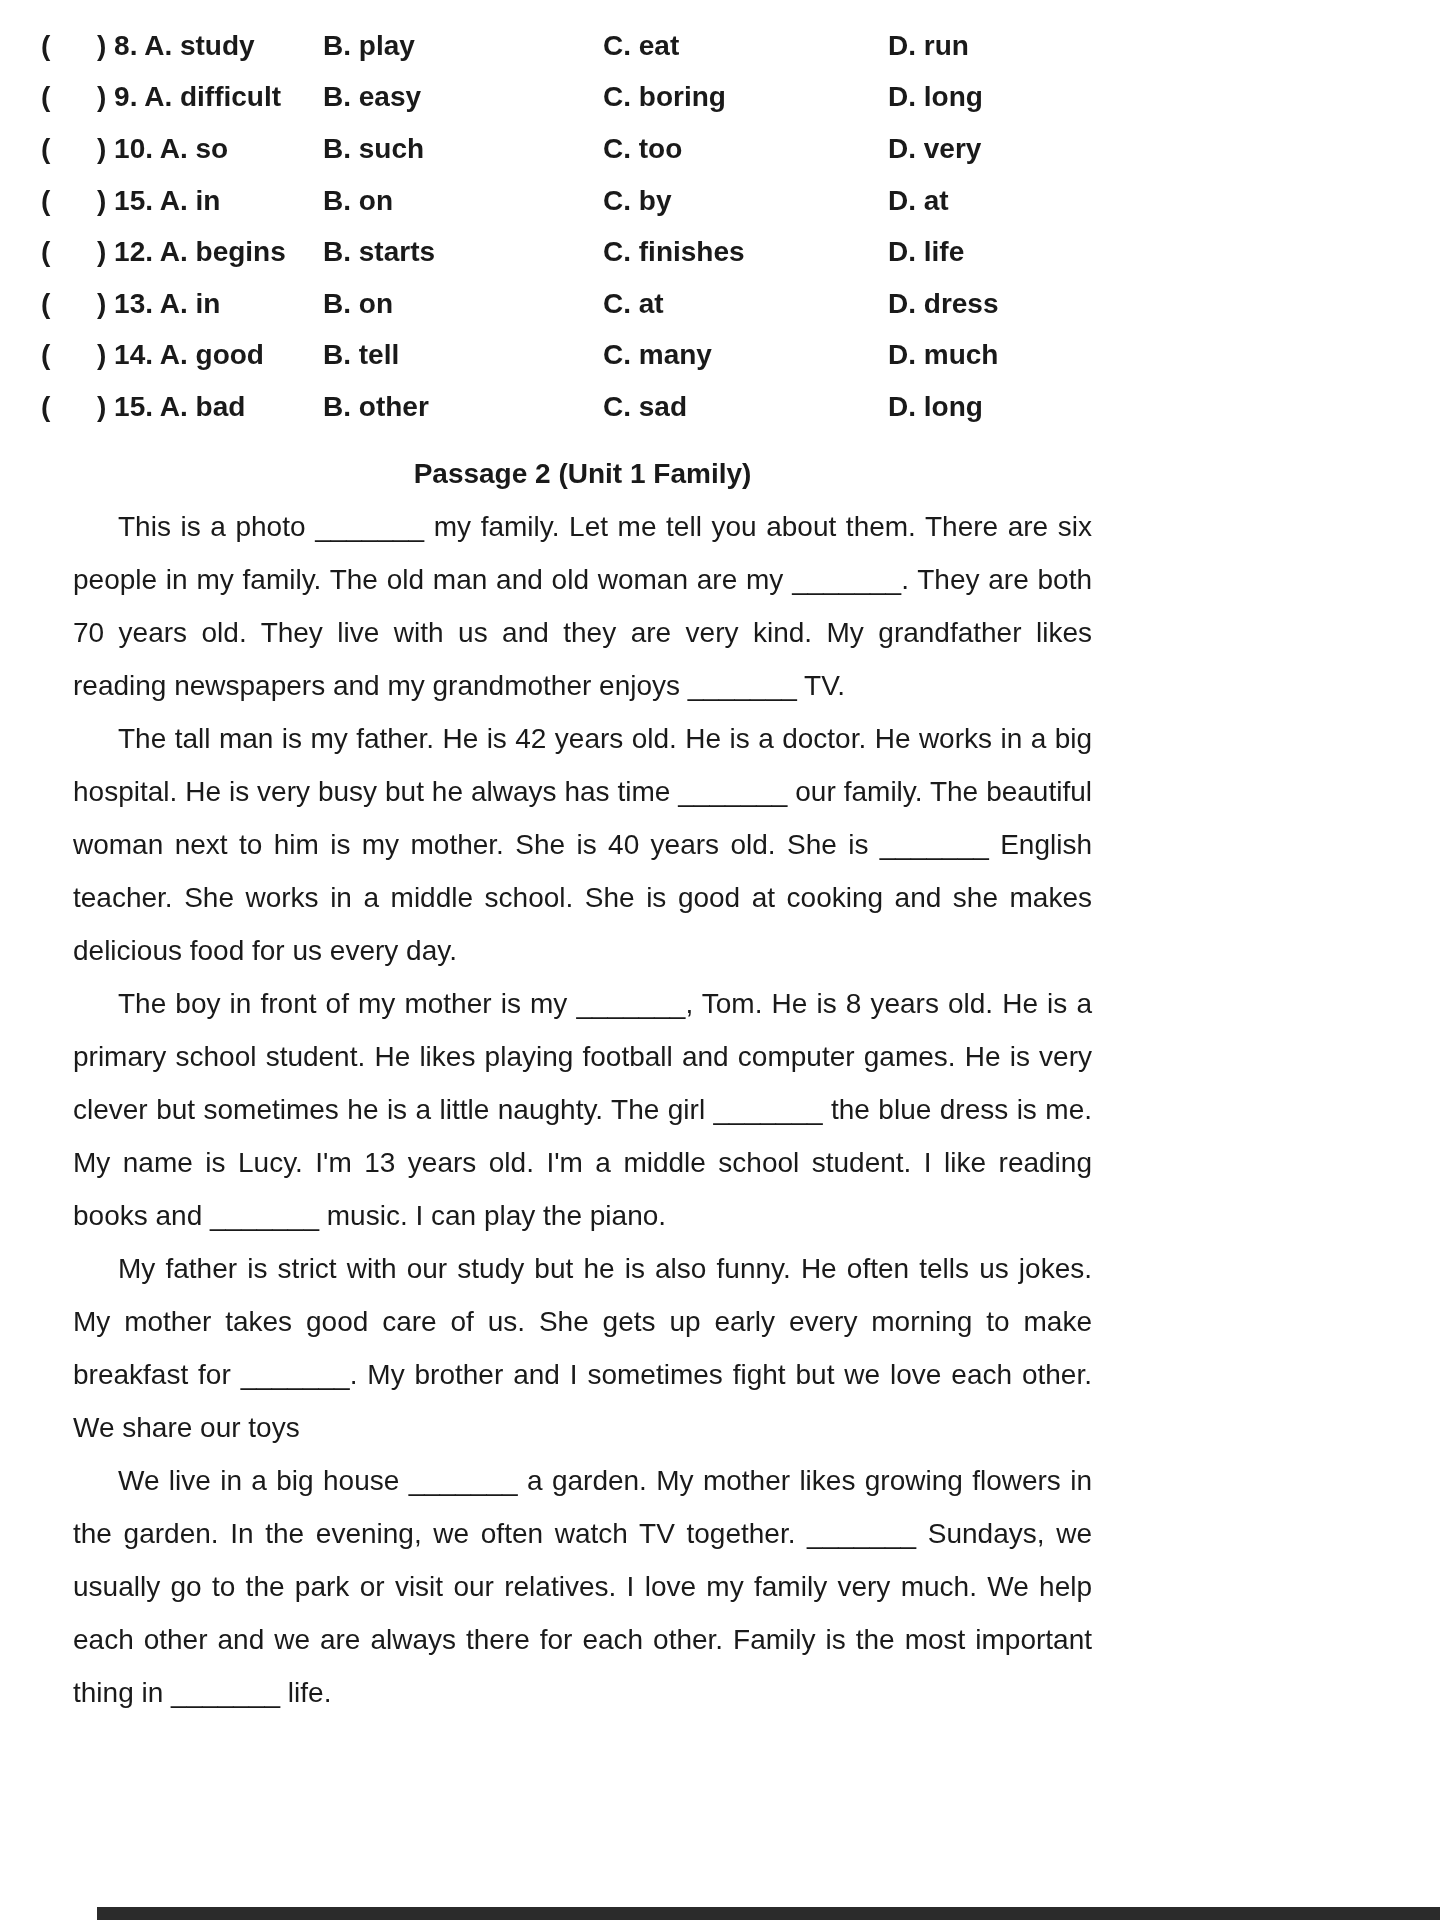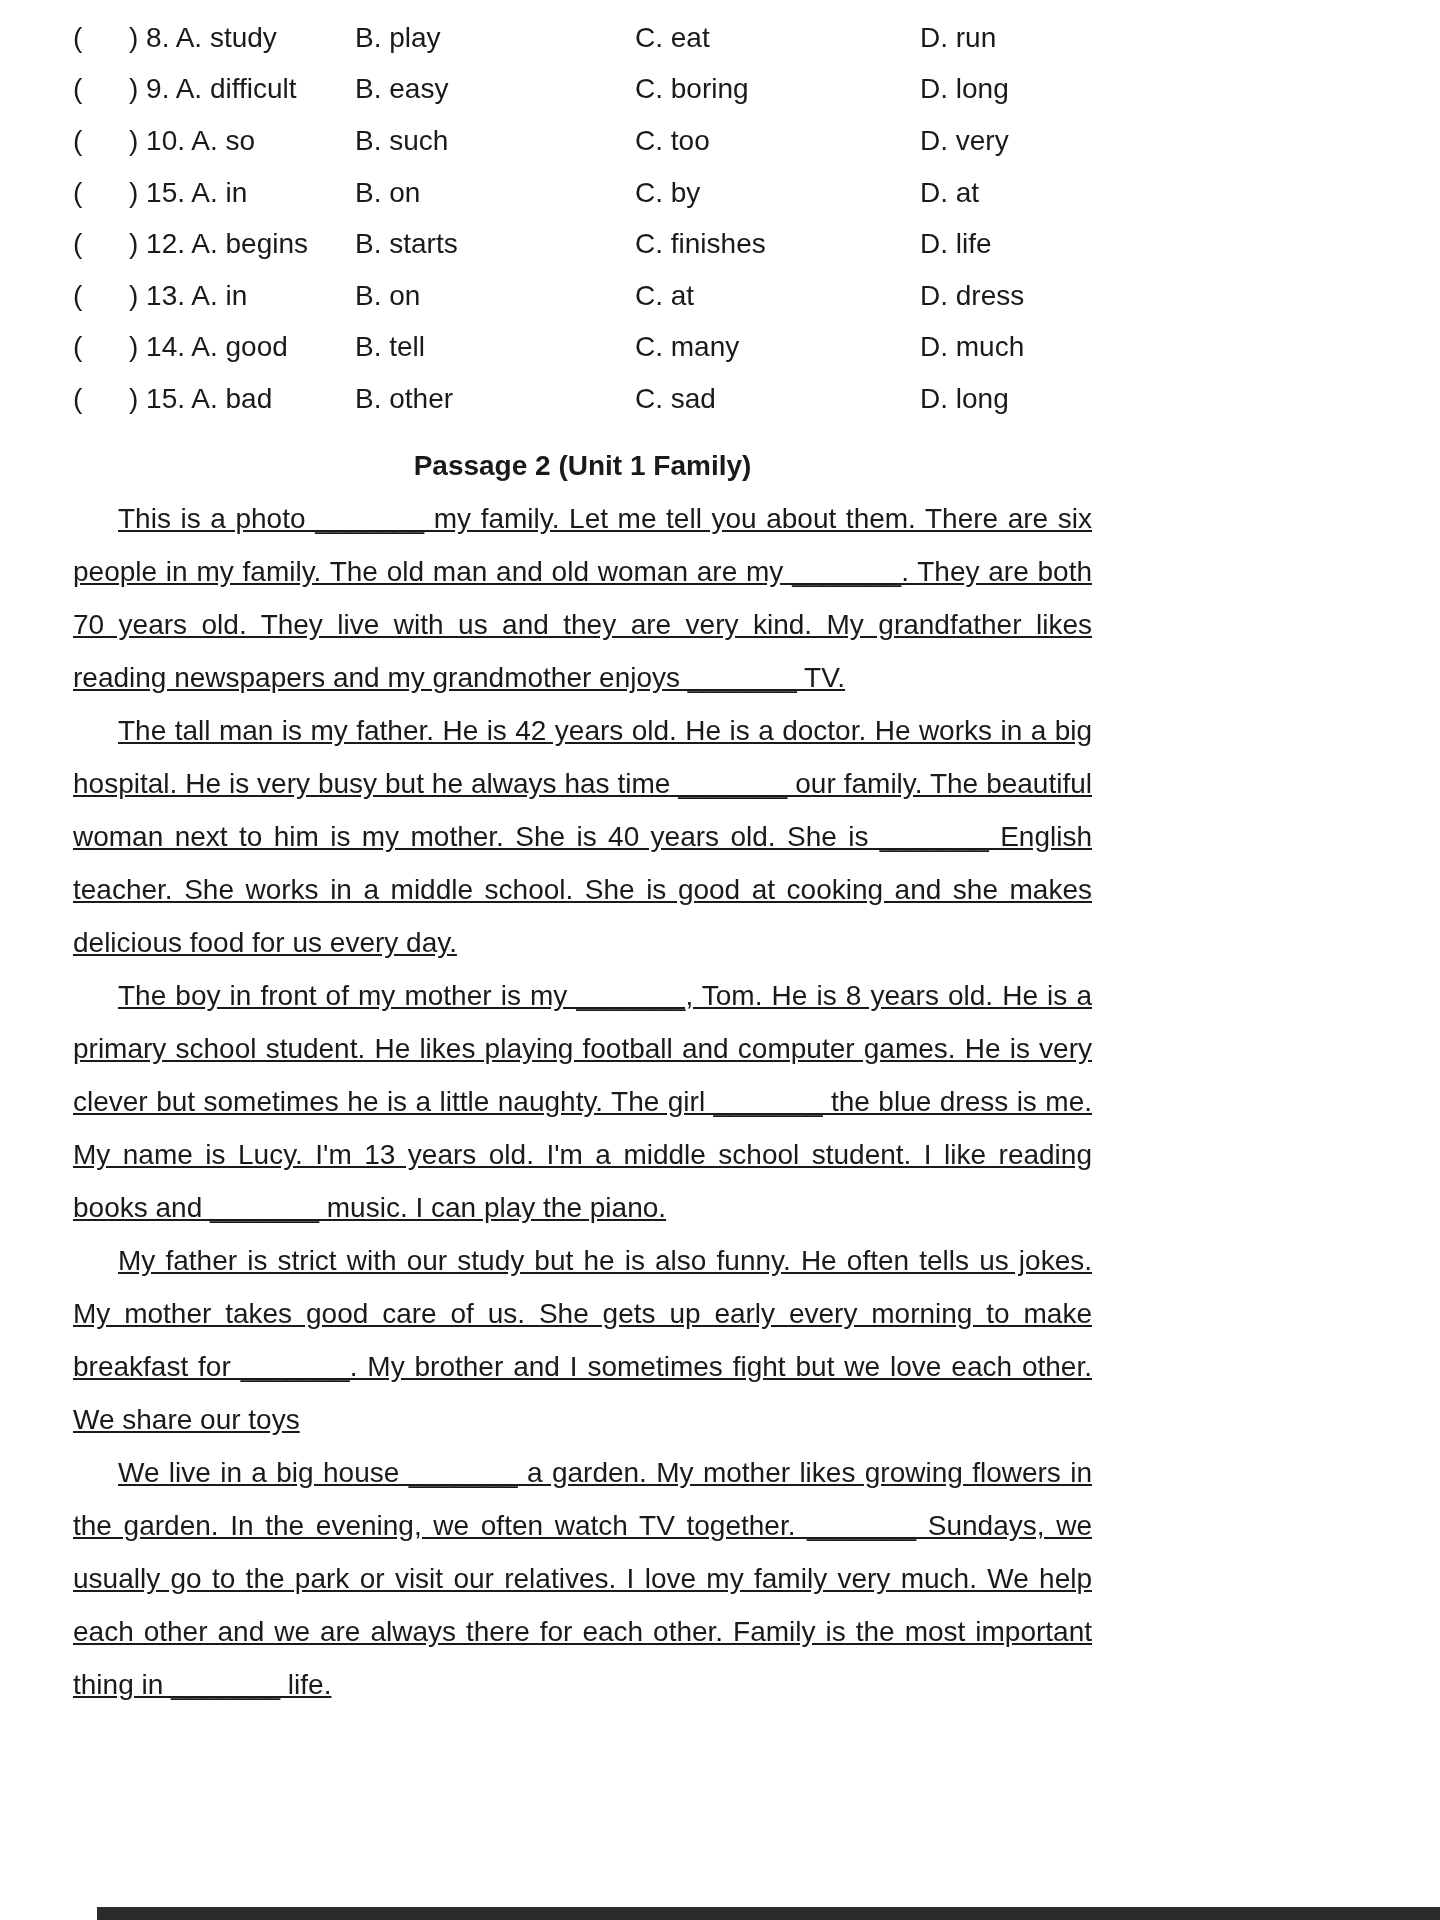--- a/index.html
+++ b/index.html
@@ -12,23 +12,24 @@
     overflow: hidden;
     position: relative;
   }
   .page {
     position: absolute;
     top: 0; left: 0;
     width: 1440px;
     height: 1920px;
   }
   .mc-section {
-    padding-top: 12px;
-    margin-left: 73px;
+    padding-top: 20px;
+    margin-left: 41px;
     width: 1100px;
+    font-weight: bold;
   }
   .mc-row {
     display: grid;
     grid-template-columns: 282px 280px 285px 1fr;
     height: 51.6px;
     align-items: center;
     font-size: 28px;
   }
   .mc-cell { white-space: pre; }
   .passage-title {
@@ -39,21 +40,20 @@
     font-size: 28px;
     font-weight: bold;
     line-height: 53px;
   }
   .passage {
     margin-left: 73px;
     width: 1019px;
     font-size: 28px;
     line-height: 53px;
     text-align: justify;
-    text-decoration: underline;
   }
   .passage p {
     text-indent: 45px;
     margin: 0;
   }
   .bottom-bar {
     position: absolute;
     left: 97px;
     right: 0;
     bottom: 0;

